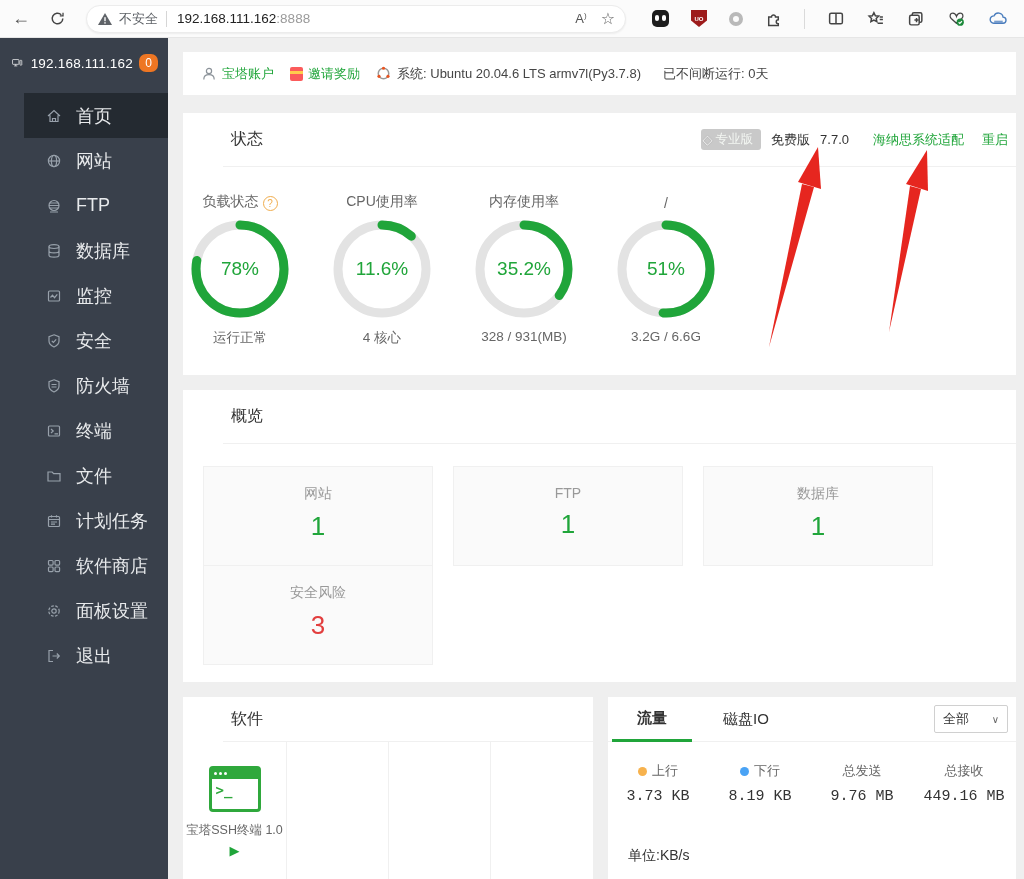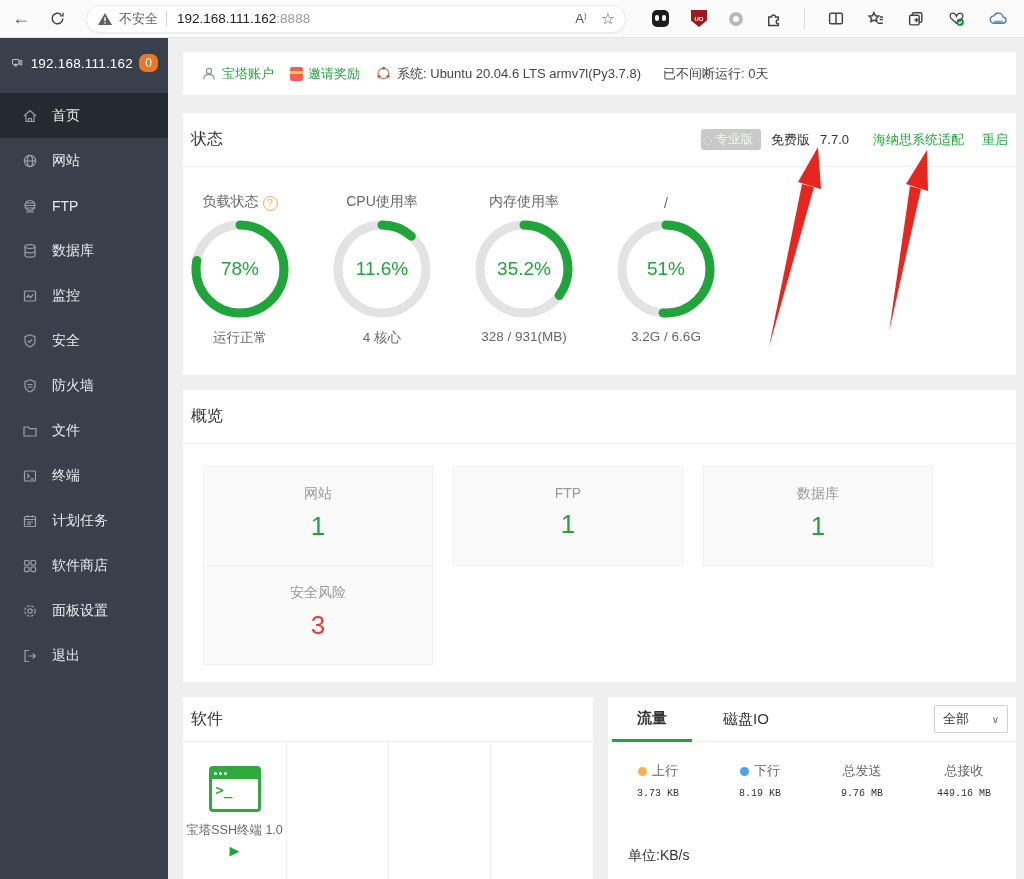--- a/index.html
+++ b/index.html
@@ -25,37 +25,37 @@
   .sq-dark::before { left:3px; } .sq-dark::after { right:3px; }
   .shield-red { width:16px; height:17px; background:#9d1b1b; clip-path:polygon(0 0,100% 0,100% 62%,50% 100%,0 62%); display:flex; align-items:center; justify-content:center; color:#fff; font-size:6px; font-weight:bold; }
   .ring-gray { width:14px; height:14px; border:4px solid #b9b9b9; border-radius:50%; }
 
   
   .sidebar { position:absolute; left:0; top:38px; width:168px; height:841px; background:#39404b; }
   .side-logo { display:flex; align-items:center; height:50px; padding:0 10px 0 12px; color:#fff; }
   .side-logo .ip { font-size:13.5px; margin-left:8px; letter-spacing:.2px; }
   .badge-orange { margin-left:6px; min-width:19px; height:18px; border-radius:7px; background:#ee7623; color:#fff; font-size:12px; display:flex; align-items:center; justify-content:center; padding:0 4px; }
   .menu { margin-top:5px; }
-  .menu-item { height:45px; display:flex; align-items:center; padding-left:22px; color:#e8eaec; font-size:14px; cursor:pointer; }
+  .menu-item { height:45px; display:flex; align-items:center; padding-left:22px; color:#e8eaec; font-size:18px; cursor:pointer;margin-left:24px; }
   .menu-item svg { flex:0 0 16px; margin-right:14px; }
   .menu-item.active { background:#242a31; }
 
   
   .content { position:absolute; left:168px; top:38px; width:856px; height:841px; background:#efefef; }
   .card { position:absolute; background:#fff; }
 
   .infobar { left:15px; top:14px; width:833px; height:43px; display:flex; align-items:center; padding-left:18px; font-size:13px; color:#454545; }
   .ib-group { display:flex; align-items:center; margin-right:16px; }
   .green-link { color:#20a53a; text-decoration:none; cursor:pointer; }
   .gift { width:13px; height:14px; background:#fb5b5b; border-radius:2px; position:relative; margin-right:5px; }
   .gift::before { content:""; position:absolute; left:0; top:4px; width:13px; height:3px; background:#ffcc4d; }
   .uptime { margin-left:6px; }
 
   .status-card { left:15px; top:75px; width:833px; height:262px; }
-  .card-head { height:54px; display:flex; align-items:center; padding:0 8px; border-bottom:1px solid #f0f0f0; }
+  .card-head { height:54px; display:flex; align-items:center; padding:0 8px; border-bottom:1px solid #f0f0f0;margin-left:40px; }
   .card-title { font-size:16px; color:#333; }
   .status-right { margin-left:auto; display:flex; align-items:center; gap:10px; font-size:13px; }
   .pro-badge { display:flex; align-items:center; background:#c9c9c9; color:#f3f6f2; border-radius:3px; padding:2px 8px 2px 2px; font-size:12.5px; }
   .diamond { color:#fff; font-size:13px; margin-right:3px; text-shadow:0 0 1px #777; }
   .ver { color:#333; }
   .gauge { position:absolute; width:110px; text-align:center; }
   .gauge-label { font-size:14px; color:#666; height:20px; display:flex; align-items:flex-end; justify-content:center; gap:4px; }
   .help-dot { width:15px; height:15px; border:1px solid #f0ad4e; color:#f0ad4e; border-radius:50%; font-size:10px; display:inline-flex; align-items:center; justify-content:center; cursor:pointer; }
   .ringwrap { position:relative; width:100px; height:100px; margin:8px auto 10px; }
   .ring-bg { fill:none; stroke:#e3e3e3; stroke-width:9; }
@@ -83,21 +83,21 @@
   .traffic-card { left:440px; top:659px; width:408px; height:220px; }
   .traffic-head { height:45px; display:flex; align-items:flex-start; border-bottom:1px solid #f0f0f0; position:relative; }
   .t-tab { width:80px; height:45px; display:flex; align-items:center; justify-content:center; font-size:15px; color:#333; cursor:pointer; }
   .t-tab.active { border-bottom:3px solid #20a53a; font-weight:bold; }
   .fake-select { position:absolute; right:8px; top:8px; width:74px; height:28px; border:1px solid #d0d0d0; border-radius:2px; background:#fff; display:flex; align-items:center; padding:8px 8px; font-size:13px; color:#333; cursor:pointer; }
   .fake-select .caret { margin-left:auto; font-size:10px; color:#666; }
   .t-stats { position:relative; height:80px;font-family:Liberation Mono, monospace; }
   .t-col { position:absolute; top:20px; width:110px; text-align:center; }
   .t-label { font-size:13px; color:#666; display:flex; align-items:center; justify-content:center; gap:5px; }
   .dot { width:9px; height:9px; border-radius:50%; display:inline-block; }
-  .t-val { margin-top:8px; font-size:10px; color:#333; }
+  .t-val { margin-top:8px; font-size:15px; color:#333; }
   .t-unit { position:absolute; left:20px; top:150px; font-size:14px; color:#333; }
 
   .arrows-overlay { position:absolute; left:0; top:0; width:1024px; height:879px; pointer-events:none; z-index:50; }
 
   svg.icon16 { width:16px; height:16px; stroke:#98a1ab; fill:none; stroke-width:1.2; }
   svg.icon-sm { stroke:#444; fill:none; stroke-width:1.4; }
 </style>
 </head>
 <body>
 
@@ -213,30 +213,30 @@
     </div>
     <div class="menu-item">
       <svg class="icon16" viewBox="0 0 16 16">
           <path d="M8 1.8 13 3.6V8c0 3-2.2 4.8-5 6-2.8-1.2-5-3-5-6V3.6Z"></path>
           <path d="M5.5 6.5h5M5.5 9h5"></path>
         </svg>
       <span>防火墙</span>
     </div>
     <div class="menu-item">
       <svg class="icon16" viewBox="0 0 16 16">
-          <path d="M2 4h4.2l1.4 1.6H14v7.4H2Z"></path>
-        </svg>
-      <span>文件</span>
-    </div>
-    <div class="menu-item">
-      <svg class="icon16" viewBox="0 0 16 16">
           <rect x="2.5" y="3" width="11" height="10" rx="1"></rect>
           <path d="M5 6l2.2 2L5 10M8.5 10.8h3.5"></path>
         </svg>
       <span>终端</span>
+    </div>
+    <div class="menu-item">
+      <svg class="icon16" viewBox="0 0 16 16">
+          <path d="M2 4h4.2l1.4 1.6H14v7.4H2Z"></path>
+        </svg>
+      <span>文件</span>
     </div>
     <div class="menu-item">
       <svg class="icon16" viewBox="0 0 16 16">
           <rect x="2.5" y="3.5" width="11" height="10" rx="1"></rect>
           <path d="M2.5 6.5h11M5.5 2.2v2.4M10.5 2.2v2.4M5 9h6M5 11.2h4"></path>
         </svg>
       <span>计划任务</span>
     </div>
     <div class="menu-item">
       <svg class="icon16" viewBox="0 0 16 16">

